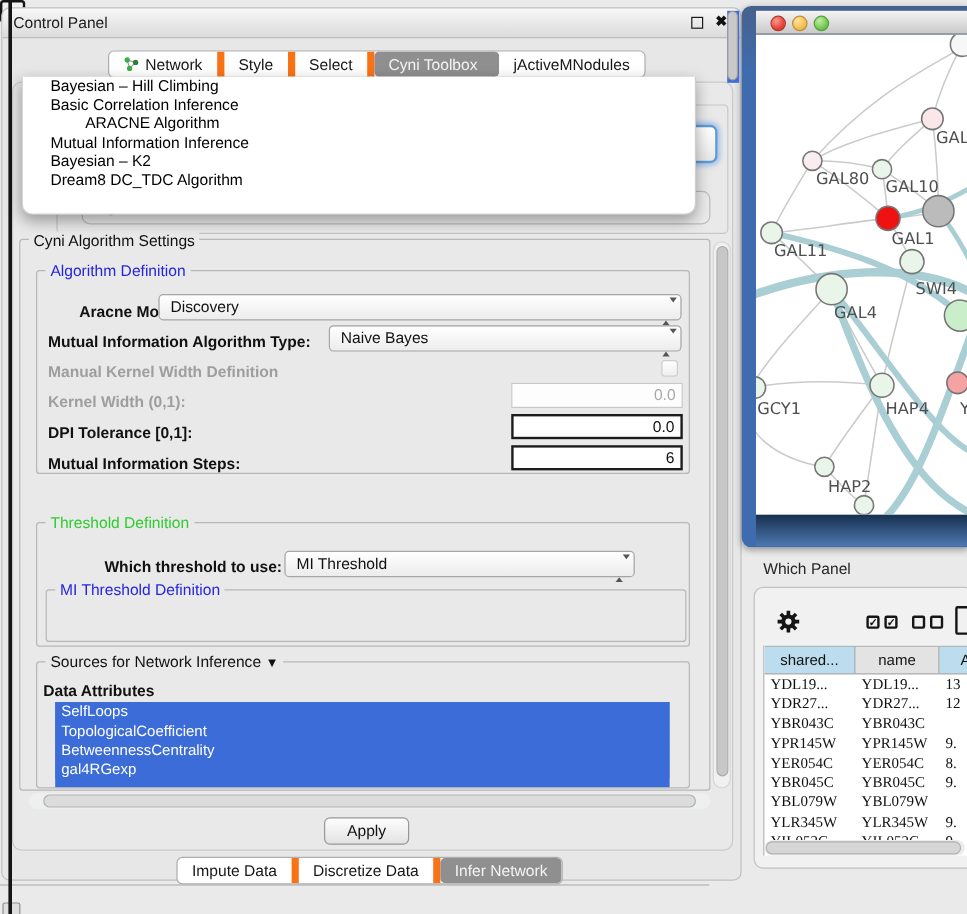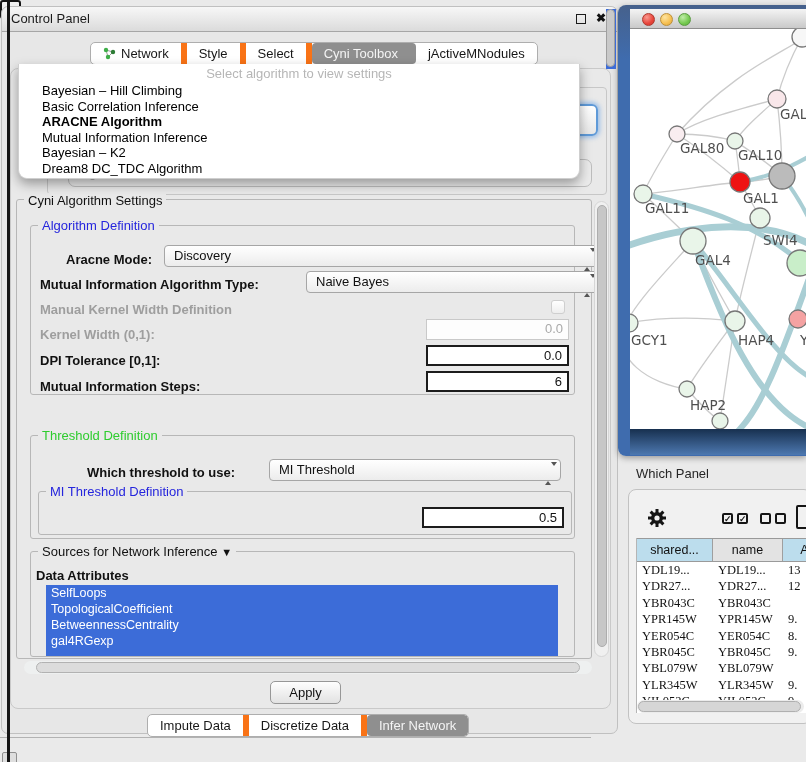--- a/index.html
+++ b/index.html
@@ -34,31 +34,31 @@
   #focus-combo{position:absolute;left:558px;top:97px;width:34px;height:28px;border-radius:6px;z-index:5;
       border:2px solid #5f9ad8;box-shadow:0 0 4px 2px rgba(100,160,230,.55);background:linear-gradient(#ffffff,#e7e7e7);}
   #ghost-combo{position:absolute;left:66px;top:152px;width:524px;height:28px;background:#ebebeb;z-index:5;
       border:1px solid #bdbdbd;border-radius:7px;font-size:13px;color:#a5a5a5;line-height:26px;padding-left:20px;box-sizing:border-box;}
 
   
   #algo-popup{position:absolute;left:16px;top:57px;width:562px;height:115px;background:#ffffff;z-index:30;
       border:1px solid #cfcfcf;border-top:none;border-radius:0 0 9px 9px;box-shadow:0 5px 12px rgba(0,0,0,.35);box-sizing:border-box;}
   #algo-placeholder{height:17px;text-align:center;color:#b6b6b6;font-size:13px;padding-top:2px;}
   .algo-item{height:15.5px;line-height:15.5px;font-size:13px;color:#000;padding-left:23px;white-space:nowrap;}
-  .algo-item.bold{font-weight:bold;}
+  .algo-item.bold{font-weight:normal;margin-left:29px;}
 
   
   .group{position:absolute;border:1px solid #b7b7b7;border-radius:3px;box-sizing:border-box;z-index:10;}
   .legend{position:absolute;z-index:11;background:#e9e9e9;padding:0 4px;font-size:13px;color:#111;white-space:nowrap;}
   .lbl{position:absolute;z-index:11;font-size:13px;font-weight:bold;color:#111;white-space:nowrap;}
   .lbl.disabled{color:#9e9e9e;}
 
   
   .combo{position:absolute;z-index:12;background:linear-gradient(#ffffff,#ececec);border:1px solid #a6a6a6;
-      border-radius:4px;font-size:13px;color:#111;line-height:20px;padding-left:9px;box-sizing:border-box;margin-left:32px;}
+      border-radius:4px;font-size:13px;color:#111;line-height:20px;padding-left:9px;box-sizing:border-box;}
   .combo .arrows{position:absolute;right:7px;top:4px;width:8px;}
   .combo .up{width:0;height:0;border-left:3.5px solid transparent;border-right:3.5px solid transparent;border-bottom:4.5px solid #555;margin-bottom:2.5px;}
   .combo .dn{width:0;height:0;border-left:3.5px solid transparent;border-right:3.5px solid transparent;border-top:4.5px solid #555;}
 
   
   .field{position:absolute;z-index:12;background:#ffffff;border:2px solid #1c1c1c;font-size:13px;color:#111;
       text-align:right;line-height:18px;padding-right:5px;box-sizing:border-box;}
   .field.disabled{border:1px solid #c9c9c9;color:#a9a9a9;background:#fdfdfd;}
 
   #chk-manual{position:absolute;left:549px;top:293px;width:14px;height:14px;z-index:12;
@@ -162,21 +162,20 @@
         </div>
       </div>
 
     <div id="cp-inner"></div>
 
     <div id="ghost-group"></div>
     <div id="focus-combo"></div>
     <div id="ghost-combo">gal-filtered.sif default node</div>
 
     <div id="algo-popup">
-      <div id="algo-placeholder">Select algorithm to view settings</div>
       <div id="algo-items">
           <div class="algo-item">Bayesian – Hill Climbing</div>
           <div class="algo-item">Basic Correlation Inference</div>
           <div class="algo-item bold">ARACNE Algorithm</div>
           <div class="algo-item">Mutual Information Inference</div>
           <div class="algo-item">Bayesian – K2</div>
           <div class="algo-item">Dream8 DC_TDC Algorithm</div>
         </div>
     </div>
 
@@ -215,21 +214,20 @@
     <span class="legend" style="left:36px;top:421px;color:#2ecc2e;">Threshold Definition</span>
 
     <span class="lbl" style="left:85px;top:458px;">Which threshold to use:</span>
     <div class="combo" style="left:235px;top:452px;width:292px;height:22px;">
       <span>MI Threshold</span>
       <span class="arrows"><span class="up"></span><span class="dn"></span></span>
     </div>
 
     <div class="group" style="left:36px;top:484px;width:534px;height:44px;"></div>
     <span class="legend" style="left:44px;top:477px;color:#2525dd;">MI Threshold Definition</span>
-    <div class="field" style="left:420px;top:500px;width:142px;height:21px;">0.5</div>
 
     <div class="group" style="left:28px;top:544px;width:545px;height:106px;"></div>
     <span class="legend" style="left:36px;top:537px;">
       <span>Sources for Network Inference</span>
       <span style="font-size:11px;">▼</span>
     </span>
     <span id="attr-label">Data Attributes</span>
     <div id="attr-list">
         <div class="attr-item" style="background: rgb(60, 108, 216);">SelfLoops</div>
         <div class="attr-item" style="background: rgb(60, 108, 216);">TopologicalCoefficient</div>

